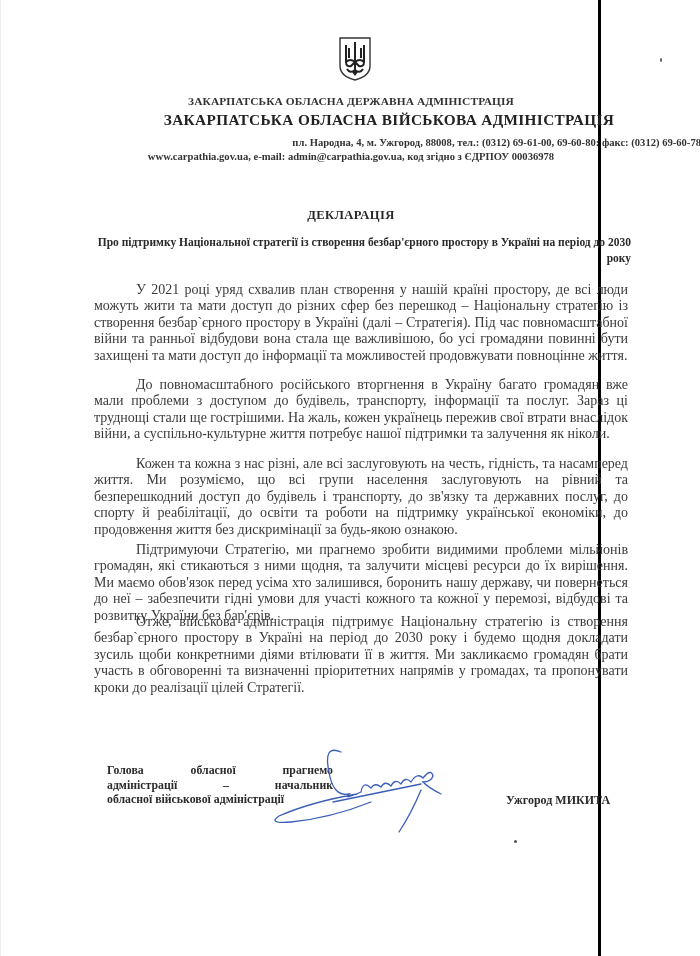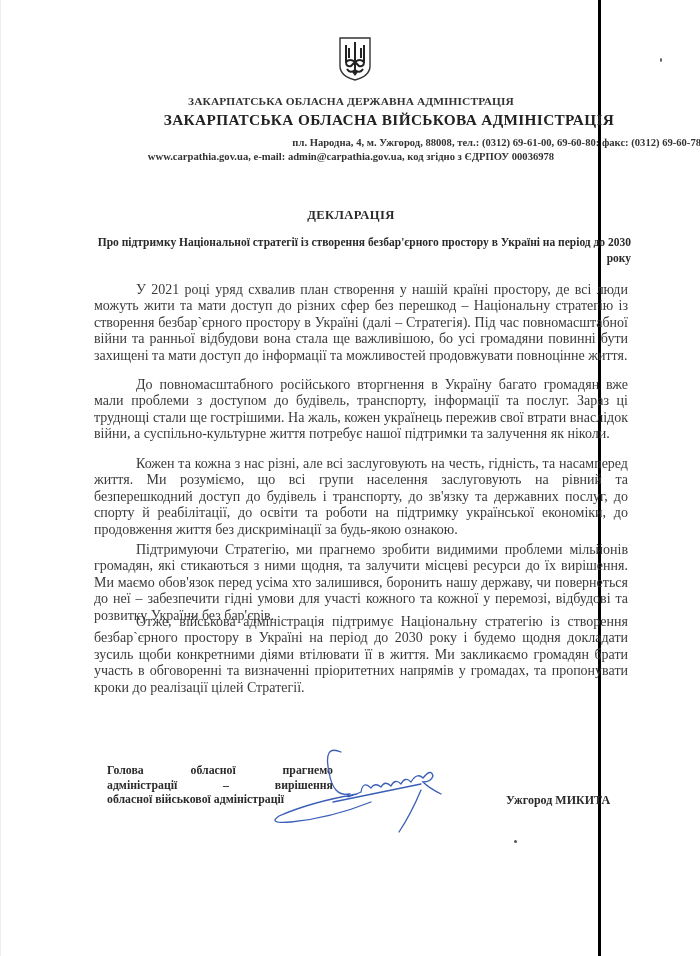--- a/index.html
+++ b/index.html
@@ -72,21 +72,21 @@
     </div>
   <div class="body-text p3">
       <p>Кожен та кожна з нас різні, але всі заслуговують на честь, гідність, та насамперед життя. Ми розуміємо, що всі групи населення заслуговують на рівний та безперешкодний доступ до будівель і транспорту, до зв'язку та державних послуг, до спорту й реабілітації, до освіти та роботи на підтримку української економіки, до продовження життя без дискримінації за будь-якою ознакою.</p>
     </div>
   <div class="body-text p5">
       <p>Отже, військова адміністрація підтримує Національну стратегію із створення безбар`єрного простору в Україні на період до 2030 року і будемо щодня докладати зусиль щоби конкретними діями втілювати її в життя. Ми закликаємо громадян брати участь в обговоренні та визначенні пріоритетних напрямів у громадах, та пропонувати кроки до реалізації цілей Стратегії.</p>
     </div>
 
   <div class="sig-role">
     <div>Голова обласної прагнемо</div>
-    <div>адміністрації – вирішення</div>
+    <div>адміністрації – начальник</div>
     <div>обласної військової адміністрації</div>
   </div>
 
   <svg class="signature" viewBox="0 0 210 92">
     <path id="sig-path" d="M62 60 Q120 48 150 42
       M70 10 Q52 2 58 30 Q62 55 78 52 Q72 58 90 50
       Q92 38 100 46 Q104 40 110 45 Q114 38 120 44 Q124 36 130 42 Q134 34 140 40 Q146 30 152 36
       Q160 26 162 34 Q160 40 152 40 Q158 46 170 52
       M86 52 Q40 60 8 74 Q-4 82 20 80 Q60 76 100 60
       M150 48 Q140 72 128 90" fill="none" stroke-width="1.3" stroke-linecap="round" stroke="#3b5fb8"></path>

